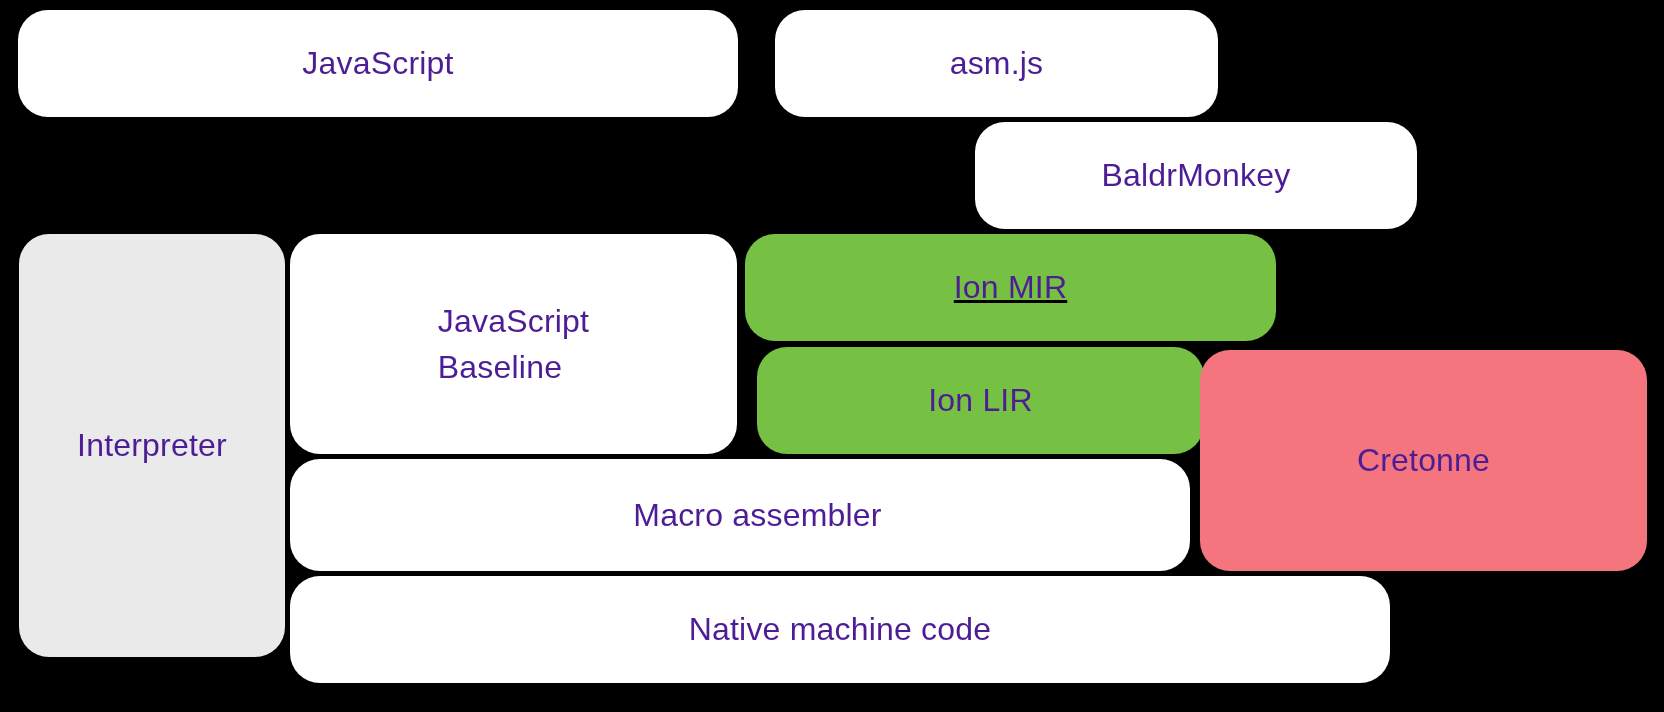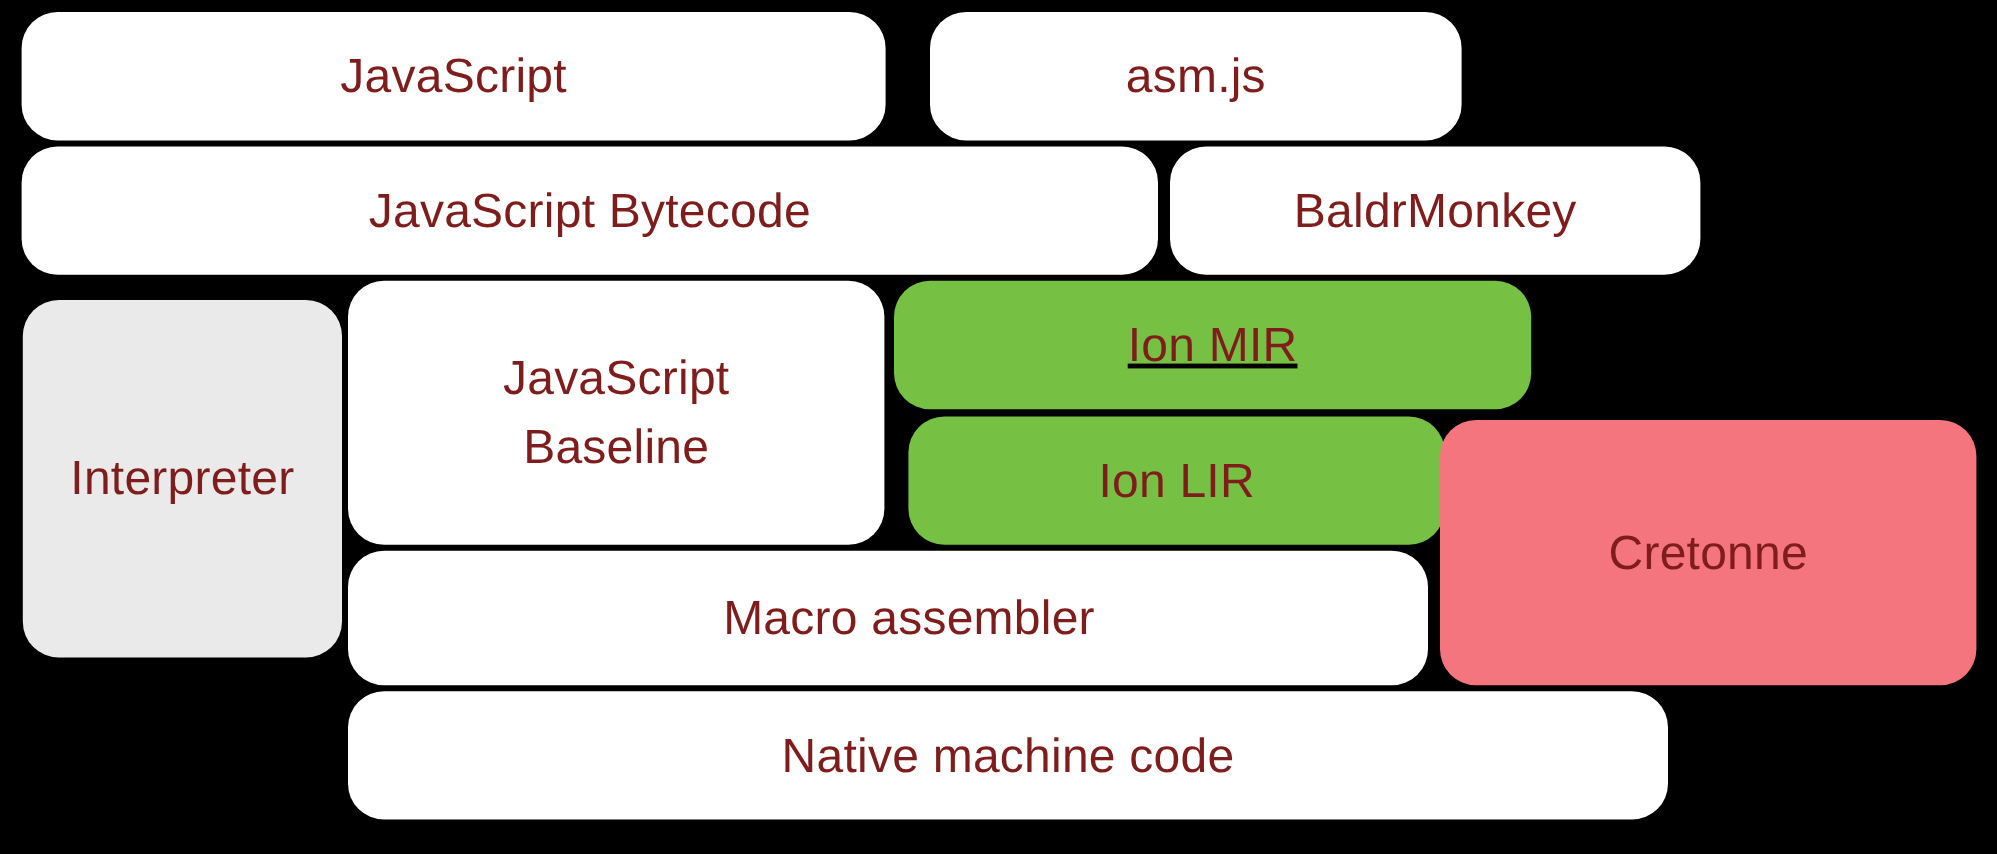--- a/index.html
+++ b/index.html
@@ -17,39 +17,38 @@
   }
   .box {
     position: absolute;
     border-radius: 30px;
     display: flex;
     align-items: center;
     justify-content: center;
     box-sizing: border-box;
   }
   .box .label {
-    font-size: 40px;
+    font-size: 32px;
     line-height: 1.45;
-    color: #7f1d1d;
-    text-align: center;
+    color: #4c1d95;
     white-space: pre-line;
     letter-spacing: 0.2px;
   }
   .c-white { background: #ffffff; }
   .c-gray  { background: #eaeaea; }
   .c-green { background: #76c043; }
   .c-pink  { background: #f4757e; }
 
   
   .b-javascript   { left: 18px;   top: 10px;  width: 720px;  height: 107px; }
   .b-asmjs        { left: 747px;  top: 10px;  width: 443px;  height: 107px; }
   .b-wasm         { left: 1200px; top: 10px;  width: 447px;  height: 107px; }
   .b-bytecode     { left: 18px;   top: 122px; width: 947px;  height: 107px; }
   .b-baldrmonkey  { left: 975px;  top: 122px; width: 442px;  height: 107px; }
-  .b-interpreter  { left: 19px;   top: 250px; width: 266px;  height: 298px; }
+  .b-interpreter  { left: 19px;   top: 234px; width: 266px;  height: 423px; }
   .b-baseline     { left: 290px;  top: 234px; width: 447px;  height: 220px; }
   .b-ion-mir      { left: 745px;  top: 234px; width: 531px;  height: 107px; text-decoration: underline; }
   .b-ion-lir      { left: 745px;  top: 347px; width: 447px;  height: 107px; margin-left: 12px; }
   .b-cretonne     { left: 1200px; top: 350px; width: 447px;  height: 221px; }
   .b-macro        { left: 290px;  top: 459px; width: 900px;  height: 112px; }
   .b-native       { left: 290px;  top: 576px; width: 1100px; height: 107px; }
 </style>
 </head>
 <body style="background-color: rgb(0, 0, 0);">
 
@@ -57,23 +56,20 @@
 
   <div class="box c-white b-javascript" style="background-color: rgb(255, 255, 255);">
     <span class="label">JavaScript</span>
   </div>
 
   <div class="box c-white b-asmjs" style="background-color: rgb(255, 255, 255); margin-left: 28px;">
     <span class="label">asm.js</span>
   </div>
 
 
-  <div class="box c-white b-bytecode" style="background-color: rgb(255, 255, 255);">
-    <span class="label">JavaScript Bytecode</span>
-  </div>
 
   <div class="box c-white b-baldrmonkey" style="background-color: rgb(255, 255, 255);">
     <span class="label">BaldrMonkey</span>
   </div>
 
   <div class="box c-gray b-interpreter" style="background-color: rgb(234, 234, 234);">
     <span class="label">Interpreter</span>
   </div>
 
   <div class="box c-white b-baseline" style="background-color: rgb(255, 255, 255);">

